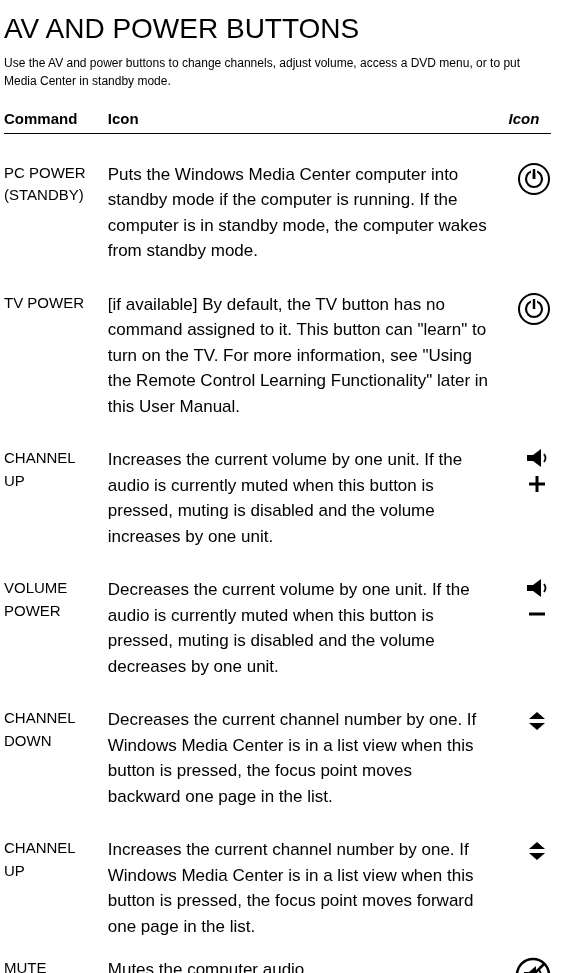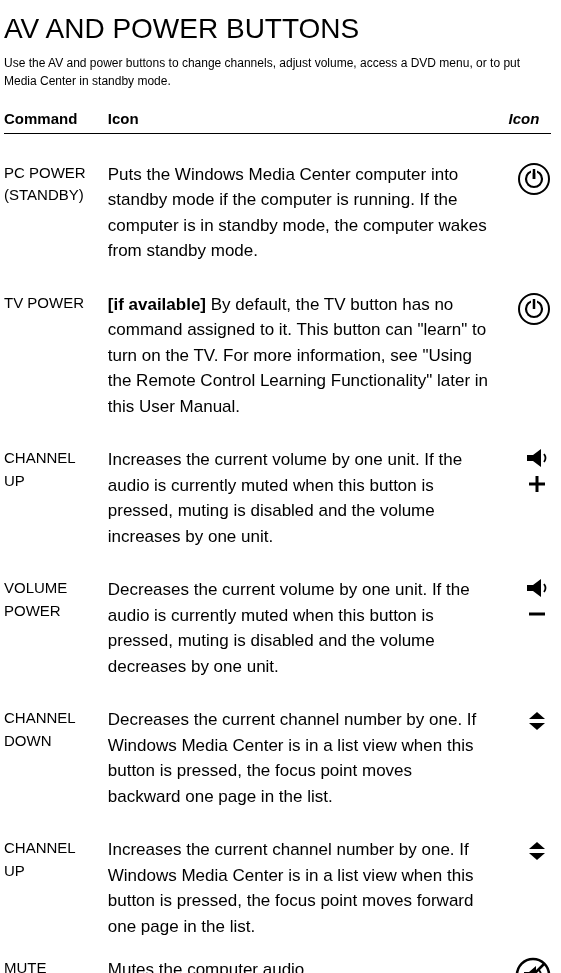--- a/index.html
+++ b/index.html
@@ -65,21 +65,21 @@
     .icon-wrap {
       display: inline-block;
       vertical-align: top;
     }
     .page-num {
       text-align: center;
       font-size: 15px;
       margin-top: 12px;
     }
     .bold {
-      font-weight: bold;
+      font-weight: normal;
     }
   </style>
 </head>
 <body>
 
 <h1 class="title">AV AND POWER BUTTONS</h1>
 <p class="intro">Use the AV and power buttons to change channels, adjust volume, access a DVD menu, or to put Media Center in standby mode.</p>
 
 <table>
   <thead>

